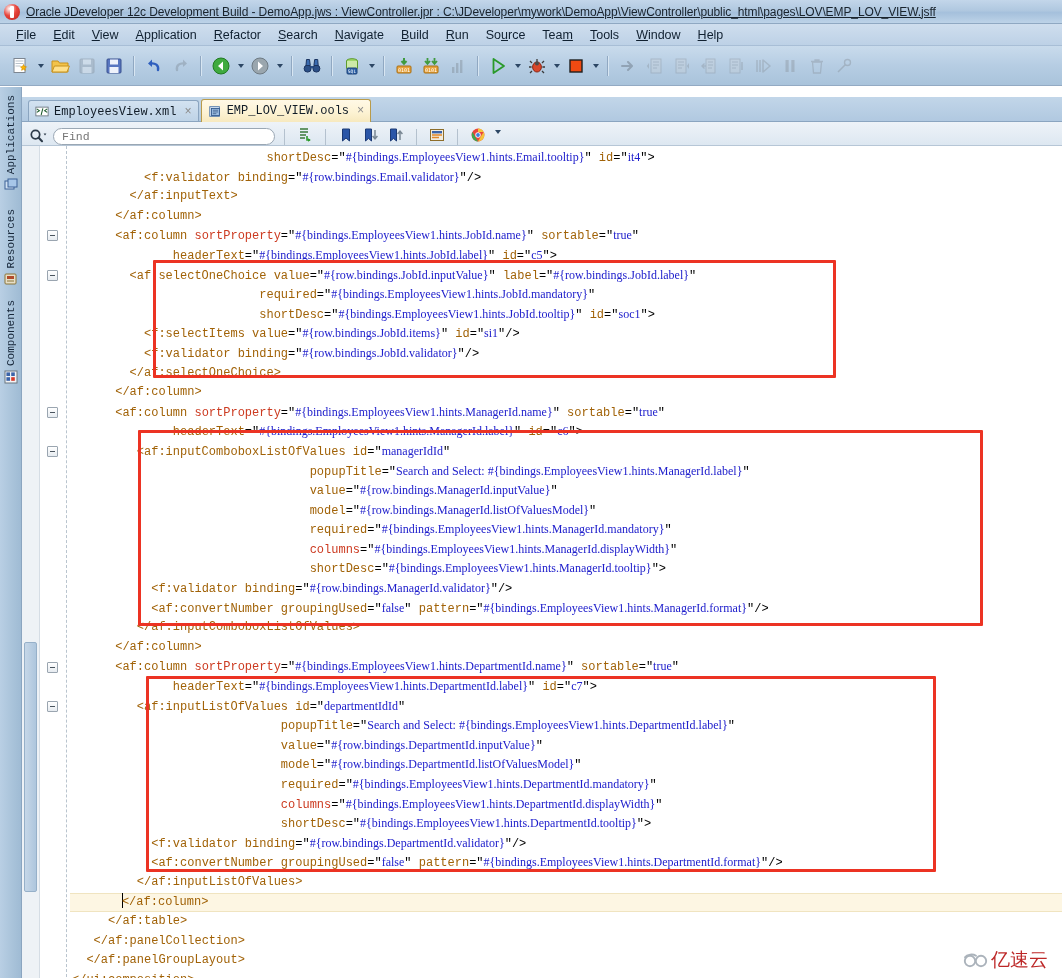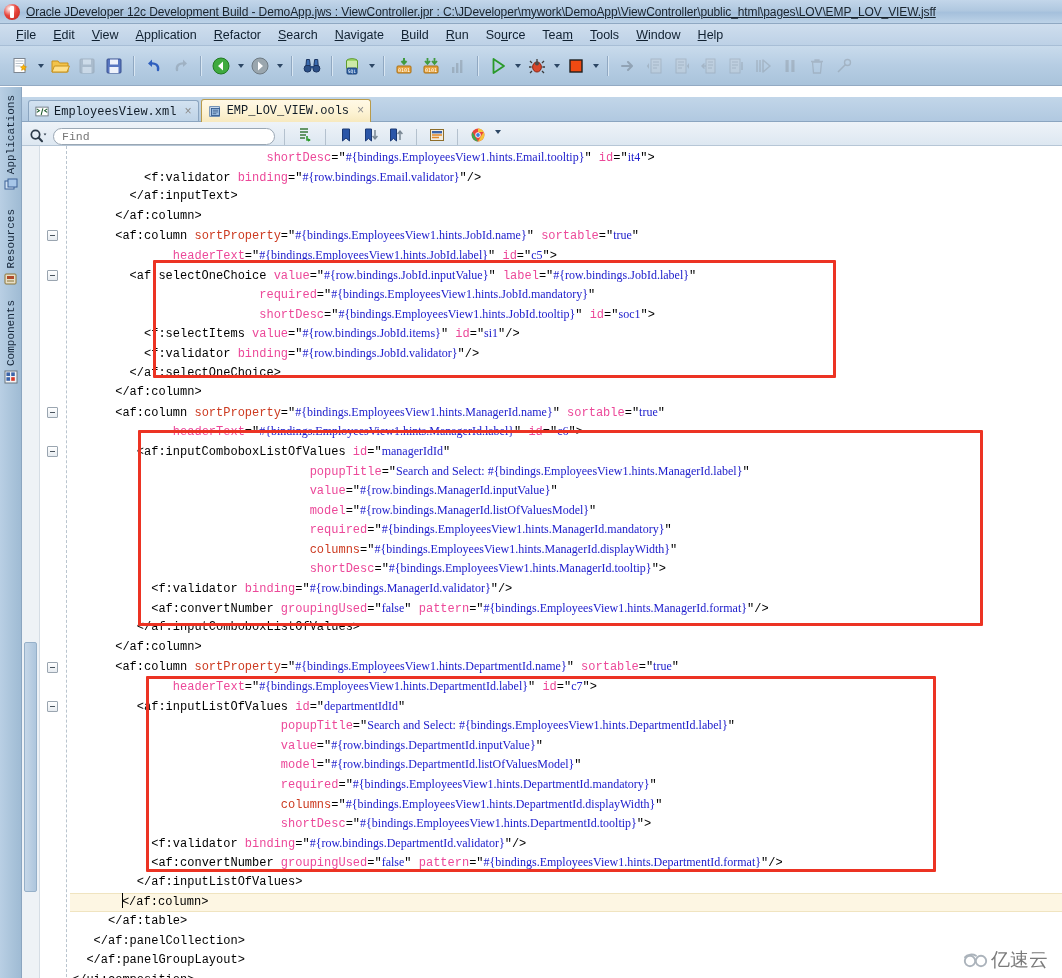--- a/index.html
+++ b/index.html
@@ -242,22 +242,22 @@
     white-space: pre;
     color: #000000;
   }
   .ln { height: 19.6px; padding-left: 2px; }
   .ln.cur {
     background: #fdf6e3;
     box-shadow: inset 0 1px 0 #f0e4c0, inset 0 -1px 0 #f0e4c0;
   }
 
   
-  .tag  { color: #000000; }
-  .attr { color: #ec4899; }
+  .tag  { color: #a16207; }
+  .attr { color: #a16207; }
   .val  { color: #2020cc; font-family: Liberation Serif, serif; }
   .plain{ color: #000000; }
   .wavy {
     color: #cc3a20;
     text-decoration-style: wavy;
     text-decoration-color: #d8a23a;
     text-decoration-thickness: 1px;
   }
 
   .caret {
@@ -273,21 +273,21 @@
     border: 3px solid #ec3323;
     border-radius: 1px;
     pointer-events: none;
   }
 
   
   .watermark {
     position: absolute;
     right: 14px; bottom: 14px;
     display: flex; align-items: center; gap: 0;
-    color: #737373;
+    color: #b91c1c;
     font-size: 19px;
     font-family: "DejaVu Sans", sans-serif;
     opacity: .95;
   }
   .wm-glyph { display: block; }
 </style>
 </head>
 <body>
 
 <div id="app">

